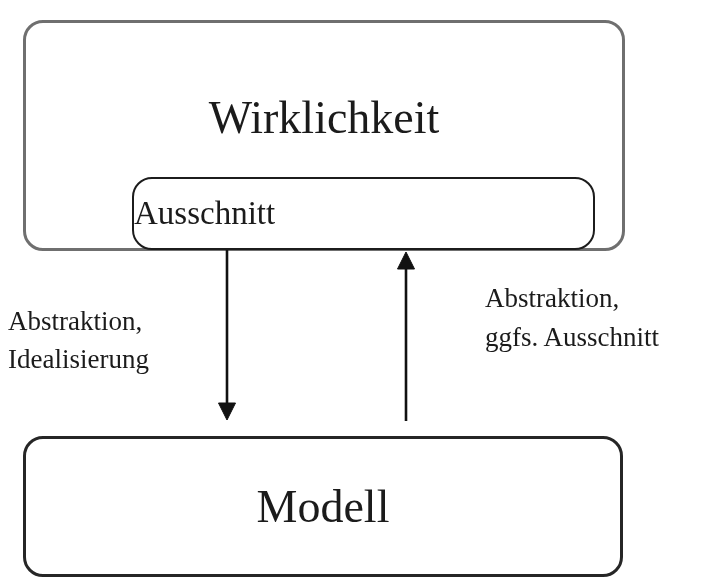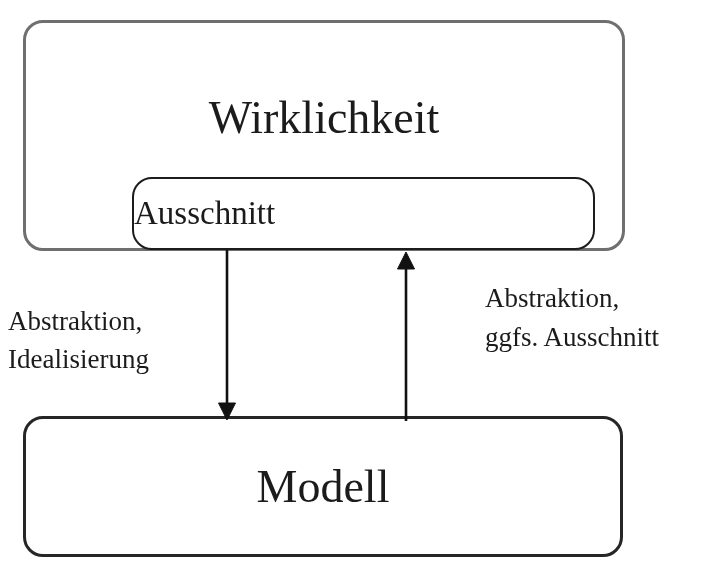--- a/index.html
+++ b/index.html
@@ -45,21 +45,21 @@
     width: 463px;
     height: 73px;
     border: 2px solid #1c1c1c;
     display: flex;
     align-items: center;
     font-size: 33px;
     z-index: 2;
   }
   .box-modell {
     left: 23px;
-    top: 416px;
+    top: 436px;
     width: 600px;
     height: 141px;
     border: 3px solid #262626;
     display: flex;
     align-items: center;
     justify-content: center;
     font-size: 46px;
   }
   .arrows-layer {
     position: absolute;

